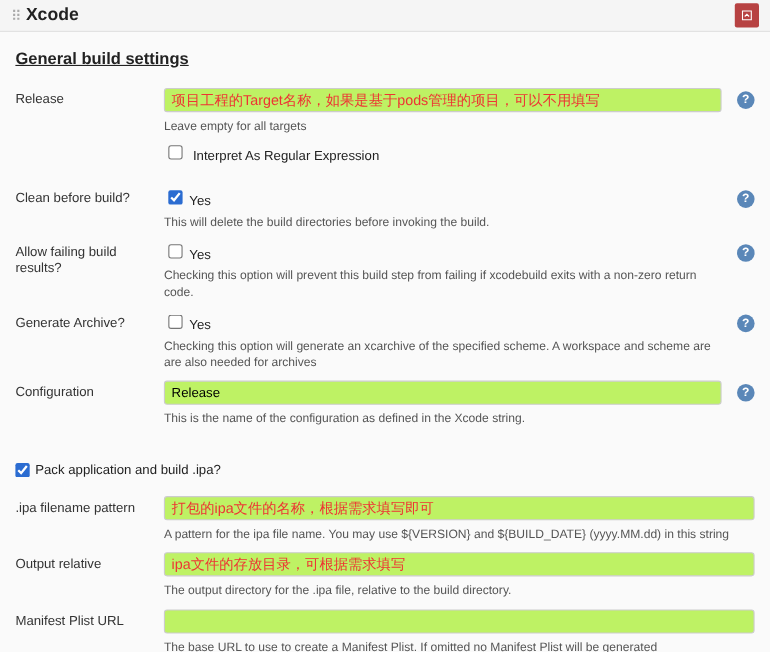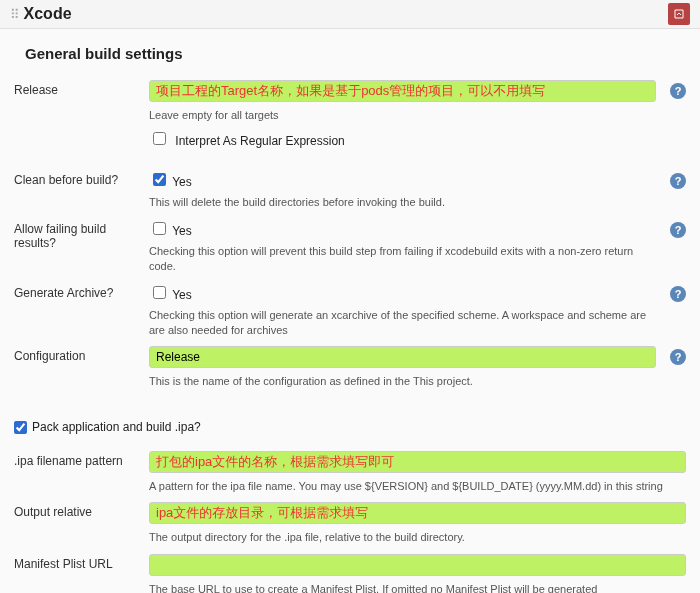--- a/index.html
+++ b/index.html
@@ -2,21 +2,21 @@
 <html><head>
 <meta charset="utf-8">
 <style>
   html,body{margin:0;padding:0;font-family:Arial,Helvetica,sans-serif;font-size:12px;color:#222;background:#fafafa;}
   .page{width:700px;height:593px;box-sizing:border-box;background:#fafafa;}
   .breadcrumb{display:flex;align-items:center;padding:3px 10px;border-bottom:1px solid #e0e0e0;background:#f5f5f5;}
   .dragh{font-size:13px;color:#aaa;margin-right:6px;letter-spacing:-2px;}
   .bc-title{font-weight:bold;font-size:16px;}
   .top-icon{margin-left:auto;width:22px;height:22px;background:#b74242;border-radius:2px;display:flex;align-items:center;justify-content:center;color:#fff;font-size:12px;}
   .content{padding:6px 14px 12px 14px;}
-  h2.section-title{font-size:15px;font-weight:bold;margin:10px 0 18px 11px;}
+  h2.section-title{font-size:15px;font-weight:bold;margin:10px 0 18px 0;text-decoration:underline;}
   .row{display:flex;margin-bottom:8px;}
   .label{width:135px;padding-top:3px;font-size:12px;color:#333;}
   .field{flex:1;position:relative;padding-right:30px;}
   .text-input{width:100%;box-sizing:border-box;height:22px;border:1px solid #ccc;border-radius:3px;padding:0 6px;font-size:12px;background:#bef264;}
   .red-input{color:#e33;font-size:13px;}
   .hint{font-size:11px;color:#555;margin-top:6px;line-height:1.4;}
   .cb-wrap{margin-top:6px;}
   .cb-wrap label{font-size:12px;margin-left:3px;}
   .help-icon{position:absolute;right:0;top:3px;width:16px;height:16px;border-radius:50%;background:#5a87b8;color:#fff;font-size:11px;font-weight:bold;display:flex;align-items:center;justify-content:center;cursor:pointer;}
   .spacer{height:14px;}
@@ -85,21 +85,21 @@
         <div class="help-icon">?</div>
         <div class="hint">Checking this option will generate an xcarchive of the specified scheme. A workspace and scheme are are also needed for archives</div>
       </div>
     </div>
 
     <div class="row">
       <div class="label">Configuration</div>
       <div class="field">
         <input class="text-input" type="text" value="Release" style="">
         <div class="help-icon">?</div>
-        <div class="hint">This is the name of the configuration as defined in the This project.</div>
+        <div class="hint">This is the name of the configuration as defined in the Xcode string.</div>
       </div>
     </div>
 
     <div class="spacer"></div>
 
     <div class="standalone-cb">
       <input type="checkbox" id="cbPack" checked="" style="">
       <label for="cbPack">Pack application and build .ipa?</label>
     </div>
 

